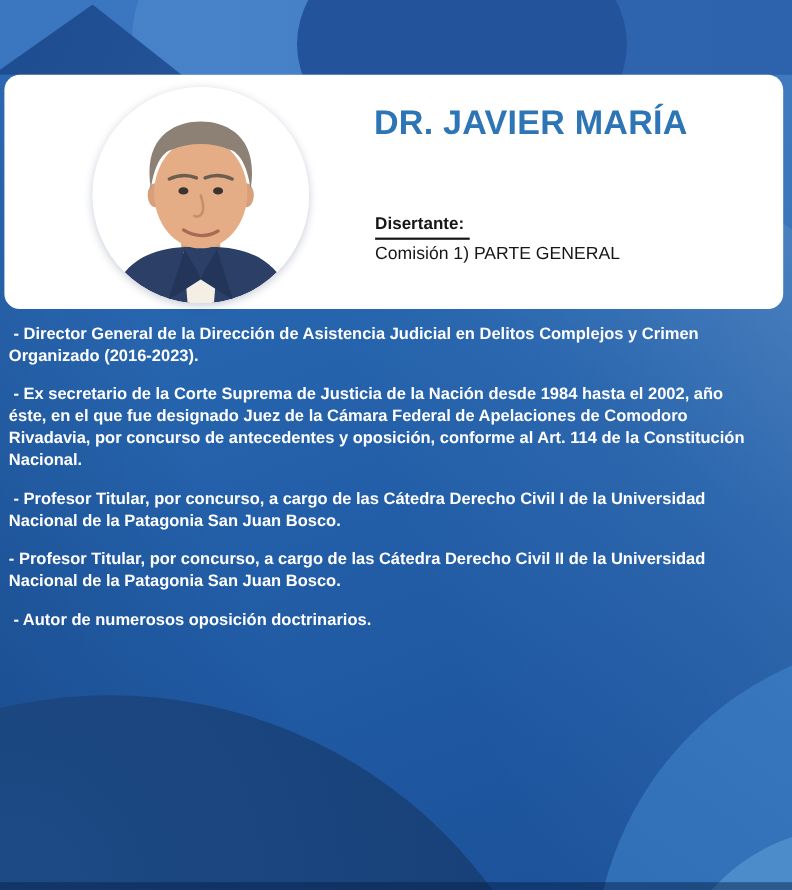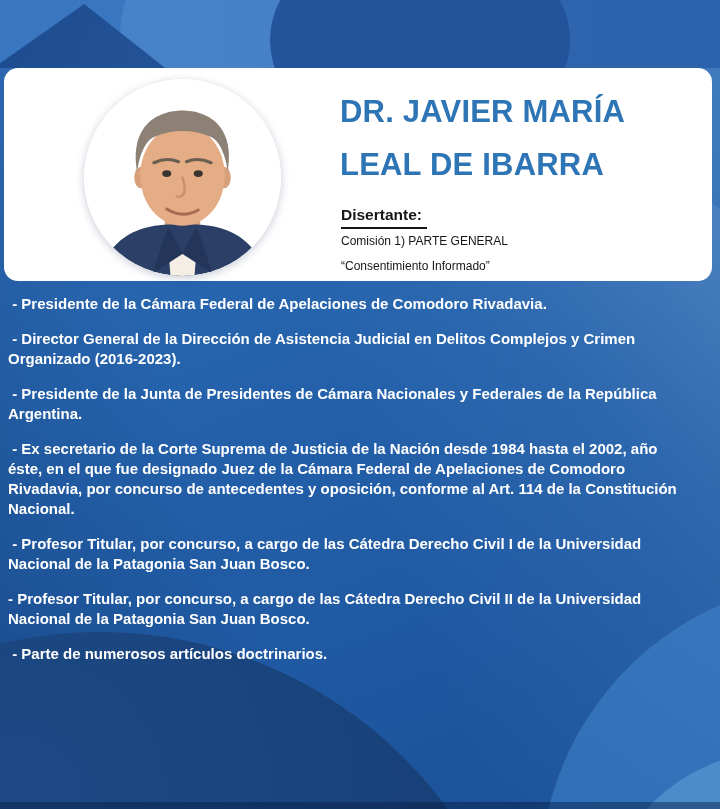--- a/index.html
+++ b/index.html
@@ -65,23 +65,23 @@
   }
   .photo svg{display:block;width:100%;height:100%;}
   .title{
     position:absolute;left:336px;top:17px;
     color:#2e75b6;font-weight:bold;font-size:31px;line-height:53px;letter-spacing:.2px;
     white-space:nowrap;
   }
   .speaker{position:absolute;left:337px;top:124px;color:#161616;}
   .speaker-label{
     display:inline-block;font-weight:bold;font-size:15.5px;line-height:24px;
-    border-bottom:2px solid #161616;padding-right:5px;margin-top:11px;
+    border-bottom:2px solid #161616;padding-right:5px;
   }
-  .speaker-line{font-size:12px;line-height:25px;}
+  .speaker-line{font-size:16px;line-height:25px;}
   
   .bio{
     position:absolute;left:8px;right:28px;top:294px;z-index:4;
     color:#ffffff;font-weight:bold;font-size:15px;line-height:20px;
   }
   .bio p{margin:0 0 15px 0;white-space:pre-wrap;}
 </style>
 </head>
 <body>
 
@@ -124,32 +124,28 @@
           <path d="M104 84 q 12 -5 25 1" stroke="#6b5d50" stroke-width="3.2" fill="none" stroke-linecap="round"></path>
           <ellipse cx="84" cy="96" rx="4.6" ry="3.4" fill="#3a3430"></ellipse>
           <ellipse cx="116" cy="96" rx="4.6" ry="3.4" fill="#3a3430"></ellipse>
           <path d="M100 100 q 4 12 1 17 q -3 4 -7 2" stroke="#c78f6b" stroke-width="2.4" fill="none" stroke-linecap="round"></path>
           <path d="M84 132 q 16 10 32 1" stroke="#a96a54" stroke-width="3" fill="none" stroke-linecap="round"></path>
         </g>
       </svg>
     </div>
     <div class="title">
       <div>DR. JAVIER MARÍA</div>
-      <div>LEAL DE IBARRA</div>
     </div>
     <div class="speaker">
       <div><span class="speaker-label">Disertante:</span></div>
       <div class="speaker-line">Comisión 1) PARTE GENERAL</div>
-      <div class="speaker-line">“Consentimiento Informado”</div>
     </div>
   </div>
 
   <div class="bio">
-      <p> - Presidente de la Cámara Federal de Apelaciones de Comodoro Rivadavia.</p>
       <p> - Director General de la Dirección de Asistencia Judicial en Delitos Complejos y Crimen Organizado (2016-2023).</p>
-      <p> - Presidente de la Junta de Presidentes de Cámara Nacionales y Federales de la República Argentina.</p>
       <p> - Ex secretario de la Corte Suprema de Justicia de la Nación desde 1984 hasta el 2002, año éste, en el que fue designado Juez de la Cámara Federal de Apelaciones de Comodoro Rivadavia, por concurso de antecedentes y oposición, conforme al Art. 114 de la Constitución Nacional.</p>
       <p> - Profesor Titular, por concurso, a cargo de las Cátedra Derecho Civil I de la Universidad Nacional de la Patagonia San Juan Bosco.</p>
       <p>- Profesor Titular, por concurso, a cargo de las Cátedra Derecho Civil II de la Universidad Nacional de la Patagonia San Juan Bosco.</p>
-      <p> - Parte de numerosos artículos doctrinarios.</p>
+      <p> - Autor de numerosos oposición doctrinarios.</p>
     </div>
 
 </div>
 
 </body></html>

